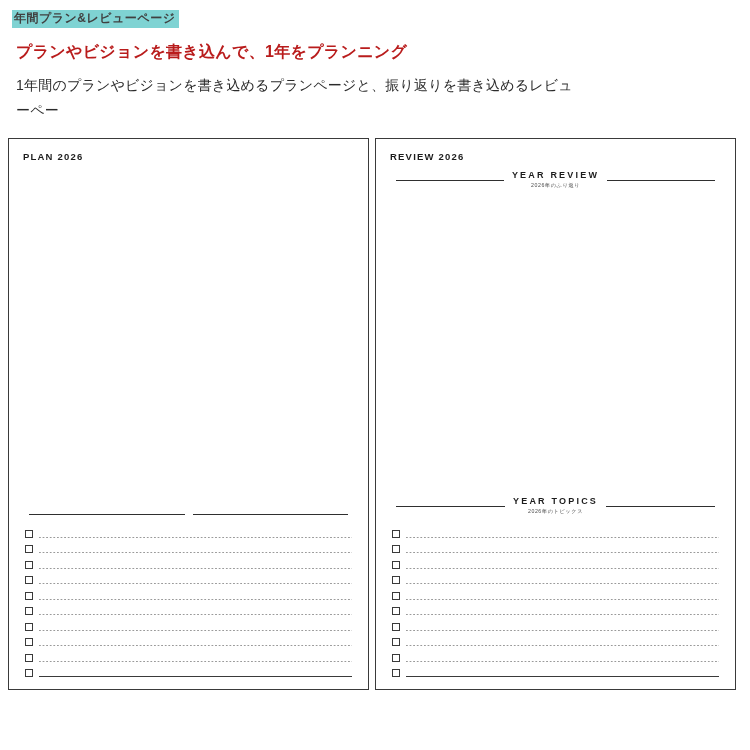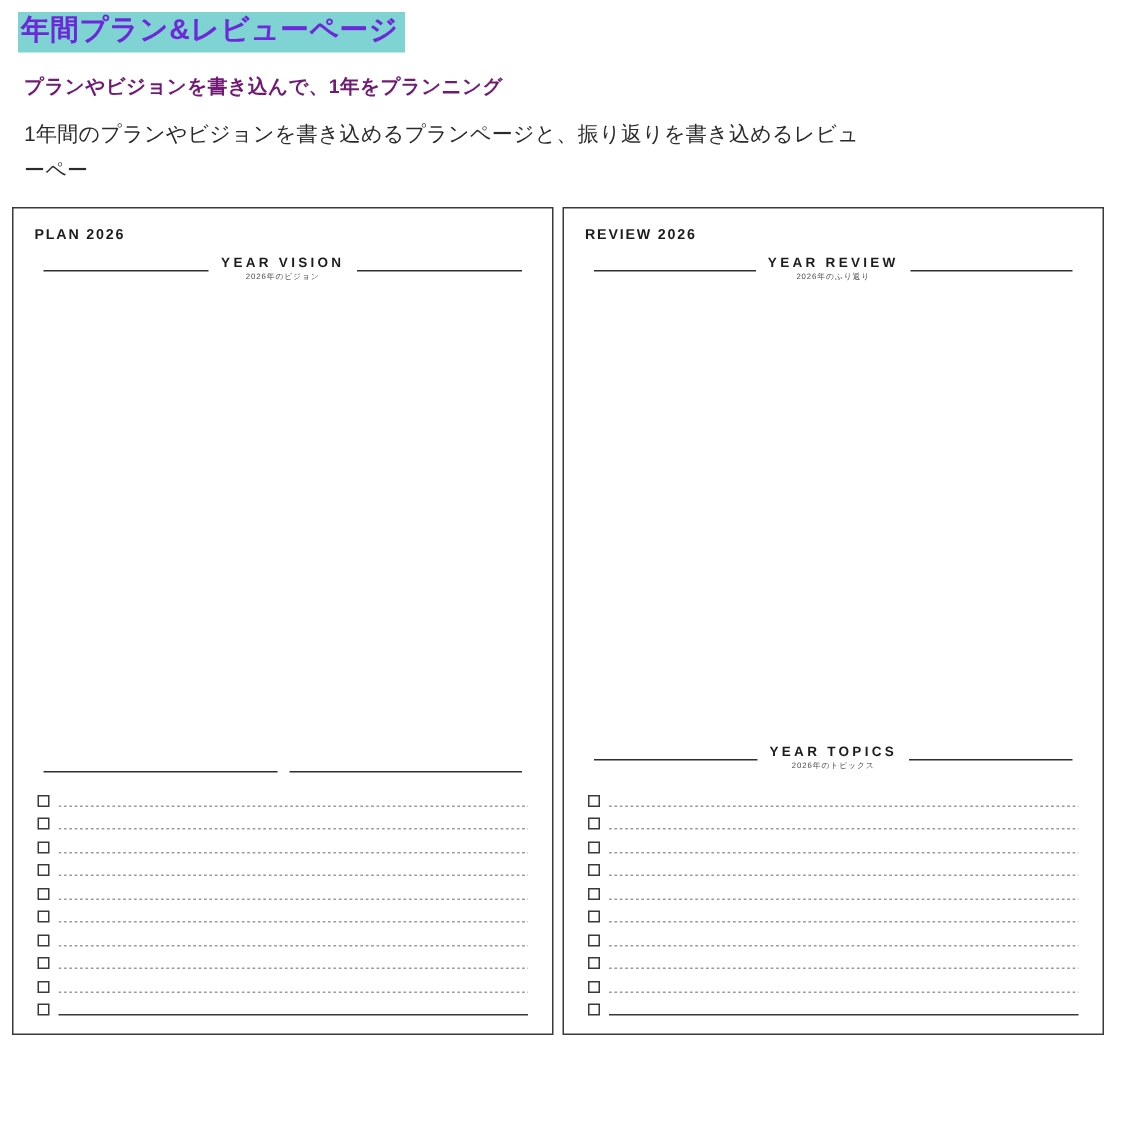--- a/index.html
+++ b/index.html
@@ -20,33 +20,33 @@
     height: 750px;
     box-sizing: border-box;
     padding: 0 8px;
   }
   
   .title-wrap {
     padding: 8px 4px 0 4px;
   }
   .main-title {
     display: inline-block;
-    font-size: 19px;
+    font-size: 12px;
     font-weight: bold;
     letter-spacing: 0.5px;
-    color: #6d28d9;
+    color: #404040;
     background: #7fd3d3;
     padding: 1px 4px 2px 2px;
     line-height: 1.25;
   }
   .sub-title {
     margin: 14px 4px 0 4px;
-    font-size: 13px;
-    font-weight: bold;
-    color: #701a75;
+    font-size: 16px;
+    font-weight: bold;
+    color: #b91c1c;
     letter-spacing: 0.3px;
   }
   .desc {
     margin: 10px 4px 0 4px;
     font-size: 14px;
     line-height: 1.75;
     color: #2b2b2b;
     letter-spacing: 0.2px;
     max-width: 560px;
   }
@@ -158,28 +158,20 @@
     <div class="desc">
       <span>1年間のプランやビジョンを書き込めるプランページと、振り返りを書き込めるレビューペー</span><br>
     </div>
   </div>
 
   <div class="spread">
 
     <div class="sheet">
       <div class="sheet-label">PLAN 2026</div>
 
-      <div class="sec-head">
-        <span class="rule"></span>
-        <span class="titles">
-          <span class="en">YEAR VISION</span>
-          <span class="jp">2026年のビジョン</span>
-        </span>
-        <span class="rule"></span>
-      </div>
 
       <div class="vision-area"></div>
 
       <div class="sec-head list-head">
         <span class="rule"></span>
         <span class="rule"></span>
       </div>
 
       <div class="checklist">
         <div class="check-row">

